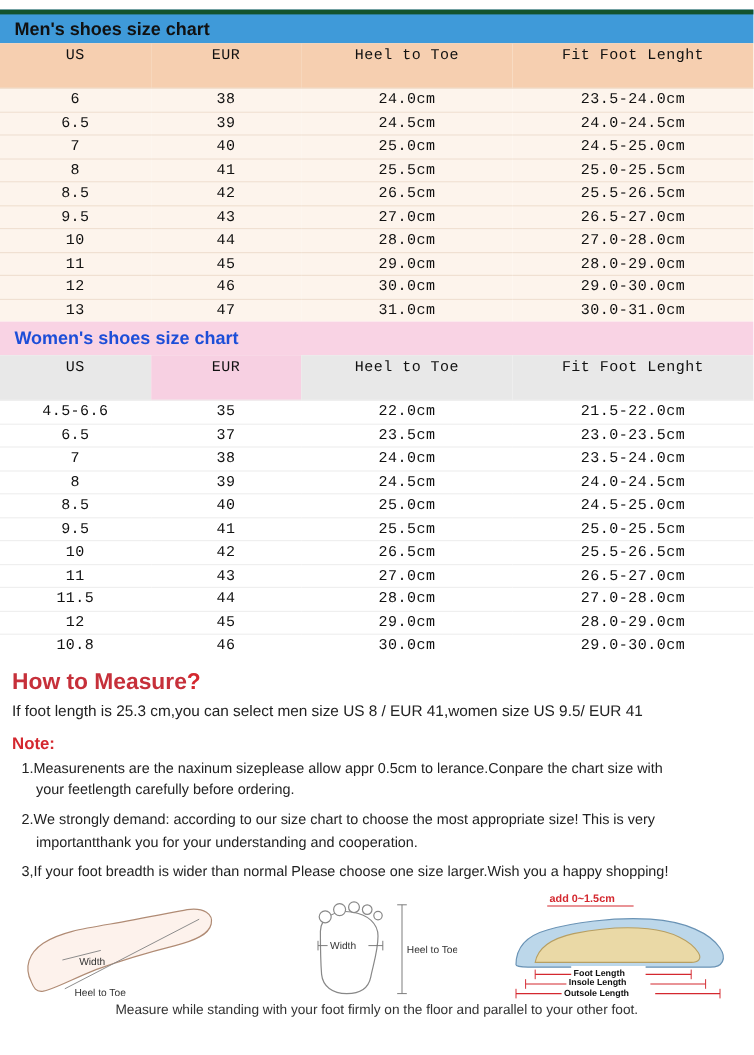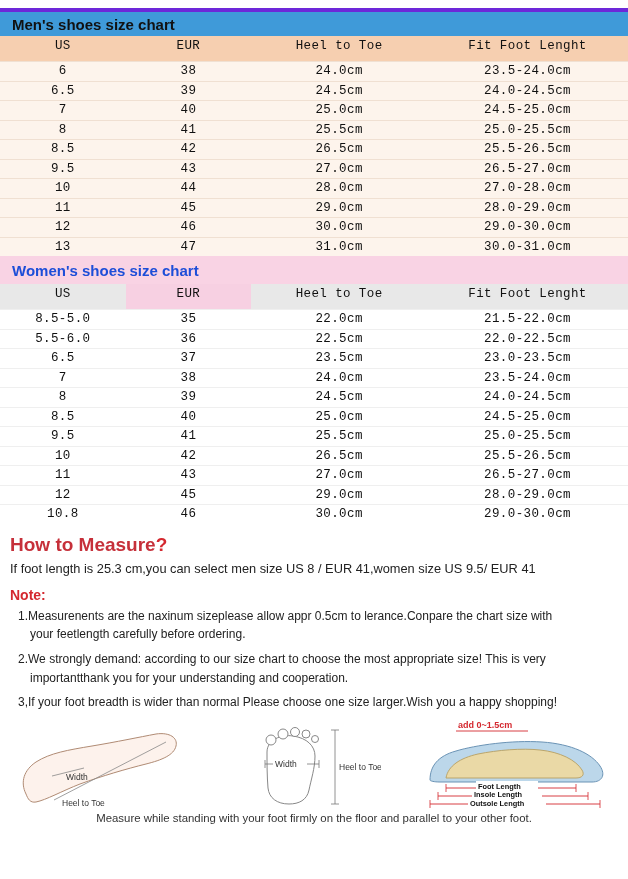--- a/index.html
+++ b/index.html
@@ -23,21 +23,21 @@
     display: flex;
     align-items: center;
     padding-left: 12px;
     font-weight: bold;
     font-size: 15px;
     color: #111;
   }
   .bar-men {
     background: linear-gradient(to bottom, #ffffff 0%, #4aa3dd 18%, #3e9ad8 82%, #ffffff 100%);
     background: #3f9ad9;
-    border-top: 4px solid #6d28d9;
+    border-top: 4px solid #14532d;
     text-align: center;
   }
   .bar-men-wrap {
     background: #ffffff;
     padding-top: 8px;
   }
   .bar-women {
     background: #f9d3e4;
   }
   .bar-women .bartext { color: #1d4ed8; }
@@ -53,21 +53,21 @@
     font-size: 12.5px;
     text-align: center;
     padding: 2px 0 2.5px 0;
     color: #111;
     font-weight: normal;
     letter-spacing: .4px;
   }
   table.size th {
     font-family: "Liberation Mono", monospace;
     font-size: 12.5px;
-    padding: 3px 0 8px 0;
+    padding: 3px 0 20px 0;
   }
   .men thead th { background: #f6cfb0; }
   .men thead th:nth-child(1) { background: #f6cfb0; }
   .women thead th { background: #e8e8e8; }
   .women thead th:nth-child(2) { background: #f7d0e2; }
   .men tbody tr td { background: #fdf3ea; }
   .women tbody tr td { background: #ffffff; }
   .men tbody tr td:nth-child(1),
   .men tbody tr td:nth-child(2),
   .men tbody tr td:nth-child(3),
@@ -250,30 +250,24 @@
     <thead>
       <tr>
         <th>US</th>
         <th>EUR</th>
         <th>Heel to Toe</th>
         <th>Fit Foot Lenght</th>
       </tr>
     </thead>
     <tbody>
       <tr>
-        <td>8.5-5.0</td>
+        <td>4.5-6.6</td>
         <td>35</td>
         <td>22.0cm</td>
         <td>21.5-22.0cm</td>
-      </tr>
-      <tr>
-        <td>5.5-6.0</td>
-        <td>36</td>
-        <td>22.5cm</td>
-        <td>22.0-22.5cm</td>
       </tr>
       <tr>
         <td>6.5</td>
         <td>37</td>
         <td>23.5cm</td>
         <td>23.0-23.5cm</td>
       </tr>
       <tr>
         <td>7</td>
         <td>38</td>
@@ -302,20 +296,26 @@
         <td>10</td>
         <td>42</td>
         <td>26.5cm</td>
         <td>25.5-26.5cm</td>
       </tr>
       <tr>
         <td>11</td>
         <td>43</td>
         <td>27.0cm</td>
         <td>26.5-27.0cm</td>
+      </tr>
+      <tr>
+        <td>11.5</td>
+        <td>44</td>
+        <td>28.0cm</td>
+        <td>27.0-28.0cm</td>
       </tr>
       <tr>
         <td>12</td>
         <td>45</td>
         <td>29.0cm</td>
         <td>28.0-29.0cm</td>
       </tr>
       <tr>
         <td>10.8</td>
         <td>46</td>

